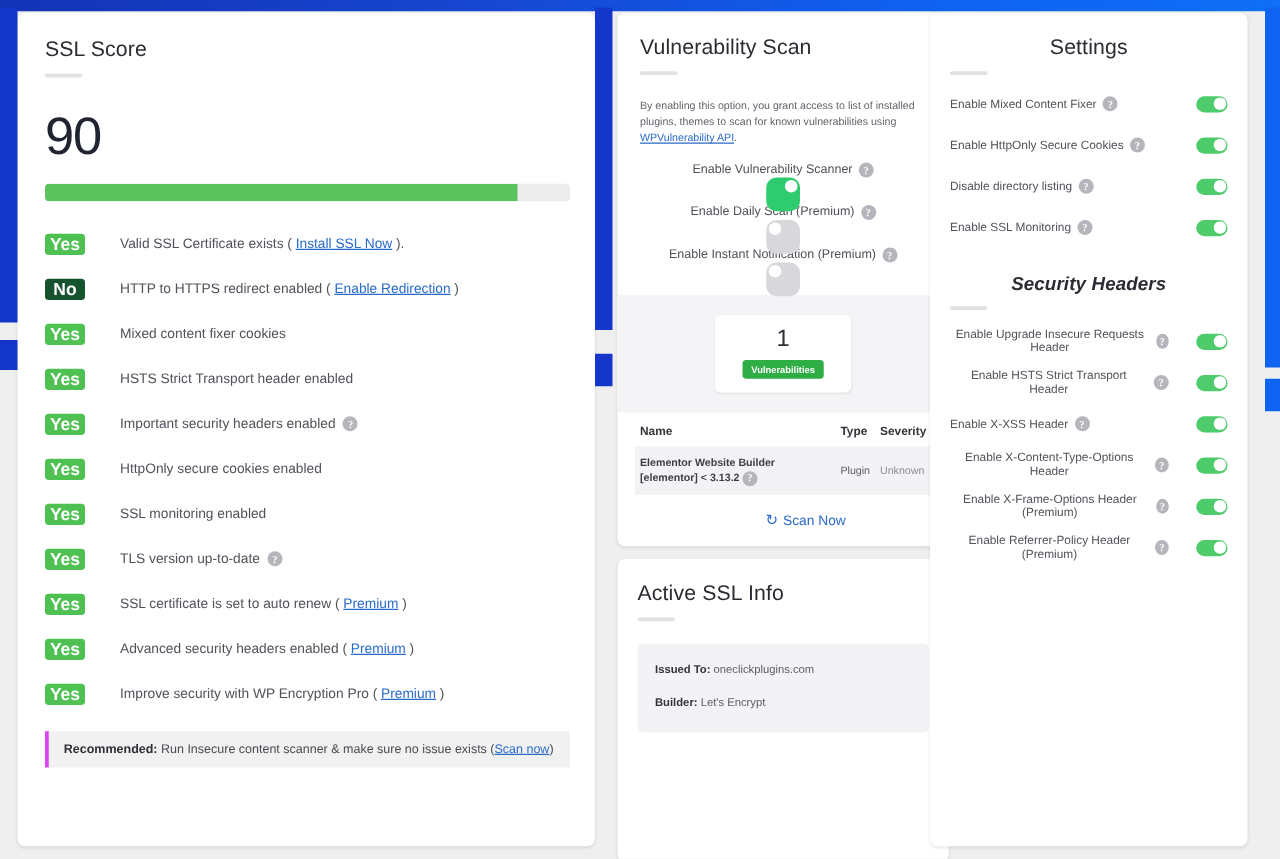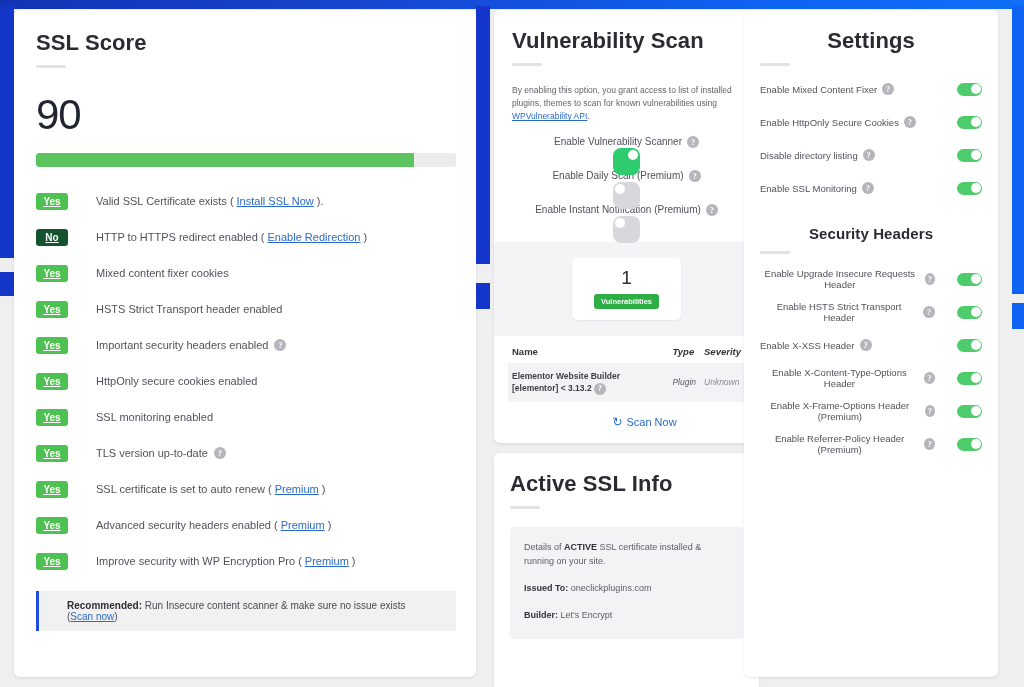--- a/index.html
+++ b/index.html
@@ -38,21 +38,21 @@
   .col-right  { left: 744px; width: 254px; text-align: center; }
 
   .card {
     background: #fff;
     border-radius: 6px;
     box-shadow: 0 1px 3px rgba(0,0,0,.10);
     margin-bottom: 10px;
   }
 
   .card-title {
-    font-size: 22px; font-weight: 700; color: #2b2b33; letter-spacing: .1px;
+    font-size: 17px; font-weight: 400; color: #2b2b33; letter-spacing: .1px;
   }
   .title-rule {
     width: 30px; height: 3px; background: #e2e2e6; border-radius: 2px;
     margin-top: 9px;
   }
 
   
   .ssl-card { padding: 20px 20px 22px 22px; min-height: 667px; }
   .score-num {
     font-size: 42px; font-weight: 400; color: #1f2430; line-height: 1;
@@ -63,41 +63,40 @@
     overflow: hidden;
   }
   .progress-fill { height: 100%; background: #5cc45e; border-radius: 3px 0 0 3px; }
 
   .check-list { margin-top: 22px; }
   .check-row {
     display: flex; align-items: center; height: 24px; margin-bottom: 12px;
   }
   .badge {
     width: 32px; height: 17px; border-radius: 3px;
-    font-size: 10px; font-weight: 700; color: #fff;
+    font-size: 14px; font-weight: 700; color: #fff;
     display: flex; align-items: center; justify-content: center;
     flex: 0 0 32px;
-    text-decoration: underline;
   }
   .badge.yes { background: #4fc152; }
   .badge.no  { background: #14532d; }
   .check-text {
     margin-left: 28px; font-size: 11px; color: #51515b;
     display: flex; align-items: center; gap: 6px;
   }
   .check-text a { color: #2a6bc9; text-decoration: underline; }
   .qmark {
     display:inline-flex; align-items:center; justify-content:center;
     width: 12px; height: 12px; border-radius: 50%;
     background: #b5b5bb; color: #fff; font-size: 8.5px; font-weight: 700;
     font-family: "Liberation Serif", serif;
   }
   .recommend {
-    margin-top: 18px; background: #f1f1f1; border-left: 3px solid #1d4ed8;
-    padding: 9px 28px; font-size: 10px; color: #4a4a52;
+    margin-top: 18px; background: #f1f1f1; border-left: 3px solid #d946ef;
+    padding: 9px 12px; font-size: 10px; color: #4a4a52;
   }
   .recommend b { color: #2f2f36; }
   .recommend a { color: #2a6bc9; text-decoration: underline; }
 
   
   .vuln-card { padding: 0 0 14px 0; }
   .vuln-head { padding: 18px 18px 0 18px; }
   .vuln-desc {
     margin-top: 18px; font-size: 8.5px; color: #63636c; line-height: 1.55;
   }
@@ -136,21 +135,21 @@
   }
   .vuln-msg {
     text-align: center; font-size: 12.5px; color: #3c3c45; line-height: 1.45;
     padding: 16px 18px 8px 18px;
   }
   table.vuln-tbl { width: calc(100% - 28px); margin: 6px 14px 0 14px; border-collapse: collapse; }
   table.vuln-tbl th {
     text-align: left; font-size: 9.5px; color: #33333b; font-weight: 700;
     padding: 4px 4px 6px 4px;
   }
-  table.vuln-tbl th.c, table.vuln-tbl td.c { text-align: left; font-style: italic; }
+  table.vuln-tbl th.c, table.vuln-tbl td.c { text-align: left; }
   table.vuln-tbl td {
     font-size: 8.5px; color: #3d3d46; font-weight: 700; background: #f3f3f5;
     padding: 7px 4px; vertical-align: middle; line-height: 1.5;
   }
   table.vuln-tbl td.muted { color: #8c8c95; font-weight: 400; }
   table.vuln-tbl td.type  { color: #5c5c66; font-weight: 400; }
   .scan-now {
     text-align: center; margin-top: 13px; font-size: 11px; color: #2a6bc9; padding-left: 36px;
   }
   .scan-now .sp { font-size: 12px; margin-right: 4px; display:inline-block; }
@@ -161,21 +160,21 @@
     margin-top: 18px; background: #f3f3f5; border-radius: 4px;
     padding: 14px 14px 16px 14px;
   }
   .ssl-info-box p { font-size: 9px; color: #5c5c66; line-height: 1.55; margin-bottom: 13px; }
   .ssl-info-box p:last-child { margin-bottom: 0; }
   .ssl-info-box b { color: #33333b; }
 
   
   .settings-card { padding: 18px 16px 20px 16px; min-height: 667px; }
   .sec-head { margin-top: 26px; }
-  .sec-head .card-title { font-size: 15px; font-weight: 700; }
+  .sec-head .card-title { font-size: 15px; font-weight: 700; font-style: italic; }
   .r-toggle-row {
     display: flex; align-items: center; justify-content: space-between;
     height: 22px; margin-top: 11px; gap: 22px;
   }
   .r-toggle-row .toggle-label { font-size: 9.5px; }
   .r-switch {
     width: 25px; height: 13px; border-radius: 7px; position: relative;
     background: #4ecb6a; flex: 0 0 25px;
   }
   .r-switch::after {
@@ -356,23 +355,20 @@
       <div class="scan-now">
         <span class="sp">↻</span><span>Scan Now</span>
       </div>
     </div>
 
     <div class="card ssl-info-card">
       <div class="card-title">Active SSL Info</div>
       <div class="title-rule"></div>
       <div class="ssl-info-box">
         <p>
-          <span>Details of </span><b>ACTIVE</b><span> SSL certificate installed &amp; running on your site.</span>
-        </p>
-        <p>
           <b>Issued To:</b><span> oneclickplugins.com</span>
         </p>
         <p>
           <b>Builder:</b><span> Let's Encrypt</span>
         </p>
 
       </div>
     </div>
 
   </div>

